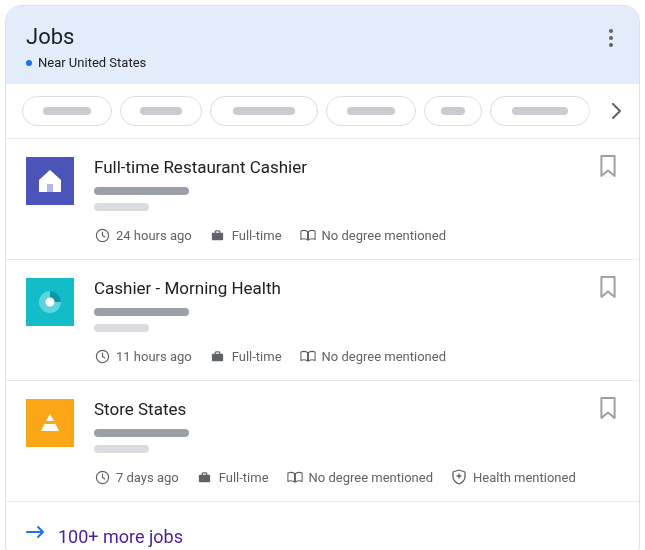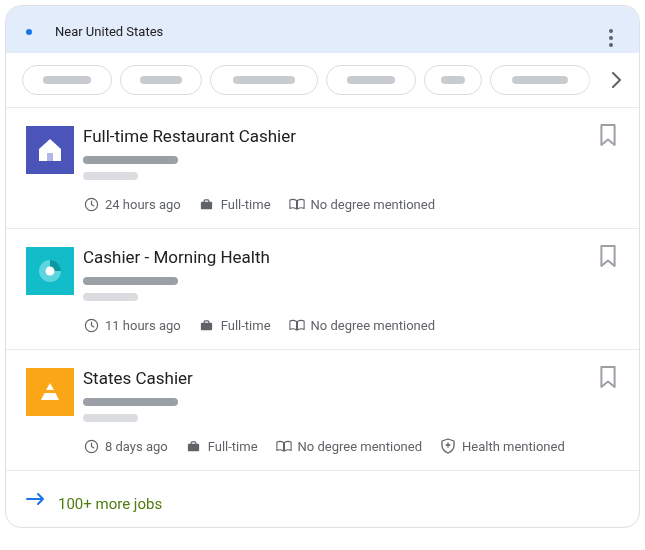--- a/index.html
+++ b/index.html
@@ -30,21 +30,21 @@
       font-size: 22px;
       font-weight: 400;
       color: #202124;
       margin-bottom: 6px;
     }
     .header-subtitle {
       font-size: 13px;
       color: #202124;
       display: flex;
       align-items: center;
-      gap: 23px;
+      gap: 6px;
     }
     .blue-dot {
       width: 6px;
       height: 6px;
       background: #1a73e8;
       border-radius: 50%;
       display: inline-block;
     }
     .kebab {
       position: absolute;
@@ -115,21 +115,21 @@
     .job-logo {
       width: 48px;
       height: 48px;
       flex-shrink: 0;
       display: flex;
       align-items: center;
       justify-content: center;
     }
     .job-content {
       flex: 1;
-      margin-left: 9px;
+      margin-left: 20px;
     }
     .job-title {
       font-size: 17px;
       color: #202124;
       font-weight: 400;
       margin-bottom: 10px;
     }
     .job-line1 {
       height: 8px;
       background: #9aa0a6;
@@ -180,32 +180,33 @@
       gap: 12px;
     }
     .footer-arrow {
       width: 20px;
       height: 20px;
       display: flex;
       align-items: center;
       justify-content: center;
     }
     .footer-text {
-      font-size: 15px;
-      color: #4d7c0f;
+      font-size: 18px;
+      color: #4c1d95;
       cursor: pointer;
       margin-top: 10px;
     }
   </style>
 </head>
 <body>
 
 <div class="card">
 
   <div class="header">
+    <div class="header-title">Jobs</div>
     <div class="header-subtitle">
       <span class="blue-dot"></span>
       <span>Near United States</span>
     </div>
     <div class="kebab">
       <span class="kebab-dot"></span>
       <span class="kebab-dot"></span>
       <span class="kebab-dot"></span>
     </div>
   </div>
@@ -332,32 +333,32 @@
   </div>
 
   <div class="job-item">
     <div class="job-logo" style="background:#fba617">
       <svg width="30" height="30" viewBox="0 0 30 30">
         <path d="M15 6 L19 13 L11 13 Z" fill="#fff"></path>
         <path d="M9.5 16 L20.5 16 L24 23 L6 23 Z" fill="#fff"></path>
       </svg>
     </div>
     <div class="job-content">
-      <div class="job-title">States Cashier</div>
+      <div class="job-title">Store States</div>
       <div class="job-line1"></div>
       <div class="job-line2"></div>
       <div class="job-meta">
         <div class="meta-item">
           <span class="meta-icon">
             <svg width="15" height="15" viewBox="0 0 16 16">
                 <circle cx="8" cy="8" r="6.5" stroke="#5f6368" stroke-width="1.3" fill="none"></circle>
                 <path d="M8 4.5 L8 8 L10.5 9.5" stroke="#5f6368" stroke-width="1.3" fill="none" stroke-linecap="round"></path>
               </svg>
           </span>
-          <span>8 days ago</span>
+          <span>7 days ago</span>
         </div>
         <div class="meta-item">
           <span class="meta-icon">
             <svg width="15" height="15" viewBox="0 0 16 16">
                 <rect x="2" y="5" width="12" height="8" rx="1" fill="#5f6368"></rect>
                 <rect x="5.5" y="3" width="5" height="3" rx="1" stroke="#5f6368" stroke-width="1.3" fill="none"></rect>
               </svg>
           </span>
           <span>Full-time</span>
         </div>

